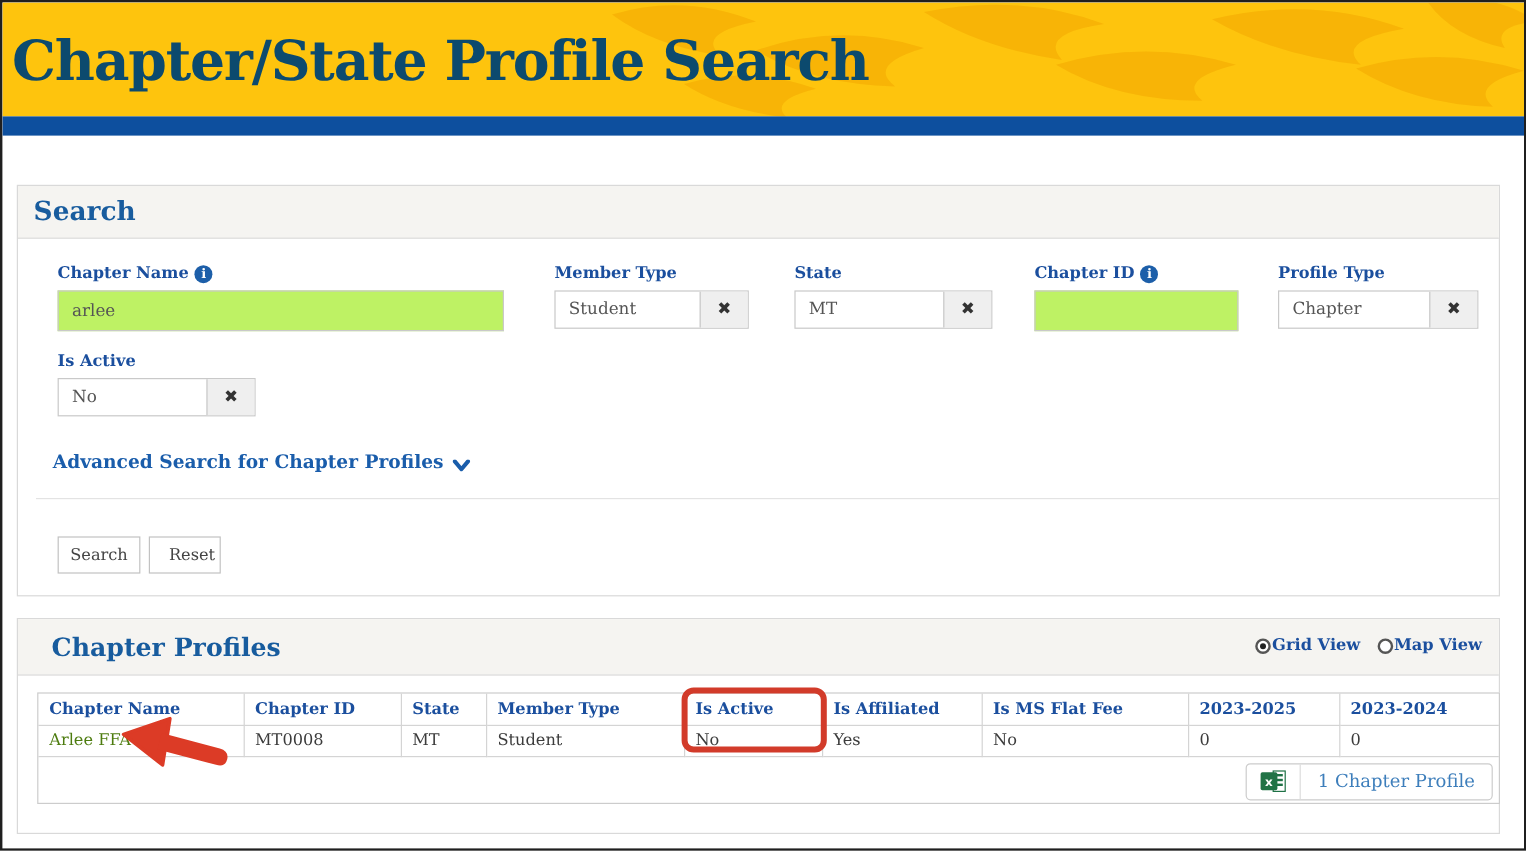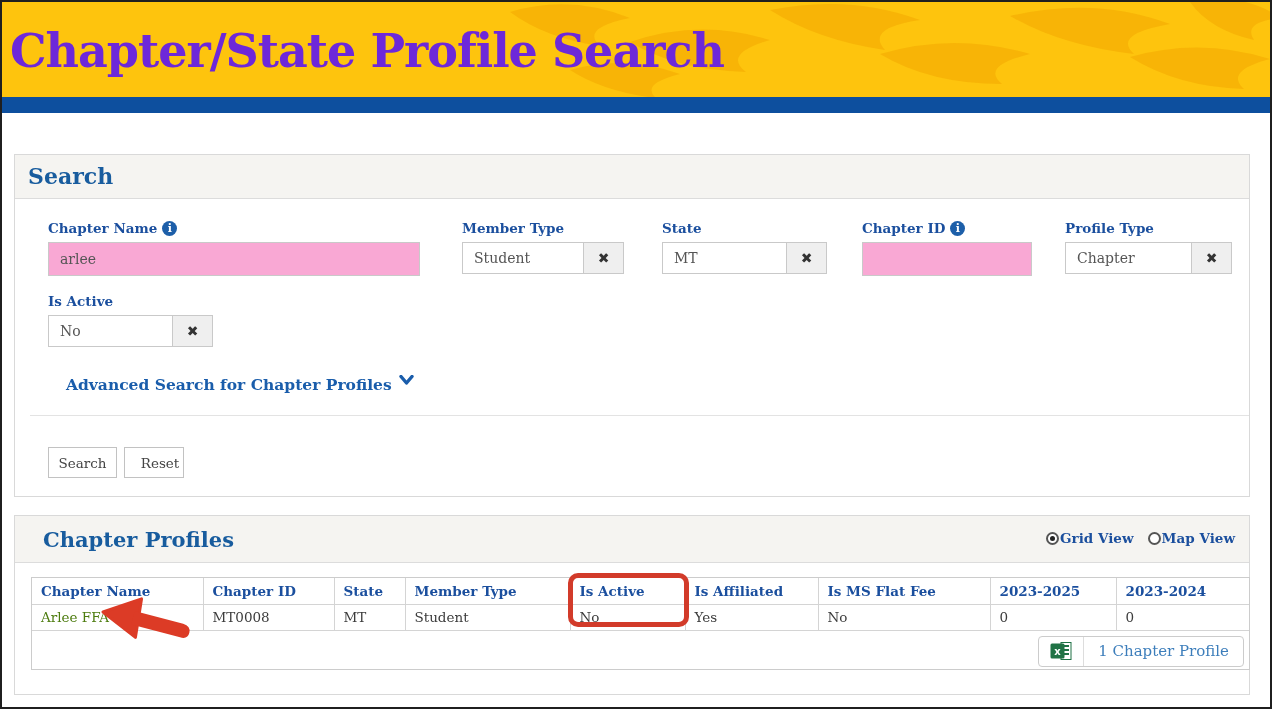--- a/index.html
+++ b/index.html
@@ -10,21 +10,21 @@
   }
   
   .banner {
     position:absolute; left:0; top:0; width:100%; height:95px;
     background:#fec40d; overflow:hidden;
   }
   .banner-pattern { position:absolute; right:0; top:0; height:95px; }
   .page-title {
     position:absolute; left:8px; top:22px;
     font-size:46px; font-weight:bold; letter-spacing:-1px;
-    color:#6d28d9; white-space:nowrap;
+    color:#0c4a6e; white-space:nowrap;
   }
   .accent-bar {
     position:absolute; left:0; top:95px; width:100%; height:16px;
     background:#0d4f9e;
   }
   
   .panel { position:absolute; background:#fff; border:1px solid #d9d9d9; }
   .panel-band {
     position:absolute; left:0; top:0; width:100%;
     background:#f5f4f1; border-bottom:1px solid #dcdcdc;
@@ -37,41 +37,41 @@
     height:18px; display:flex; align-items:center; gap:5px;
   }
   .info-icon {
     display:inline-flex; align-items:center; justify-content:center;
     width:15px; height:15px; border-radius:50%;
     background:#1d5fa9; color:#fff; font-size:11px; font-weight:bold;
     font-family:"DejaVu Serif",serif;
   }
   .text-input {
     display:block; margin-top:5px; height:32px; padding:16px 11px;
-    border:1px solid #c9c9c9; background:#f9a8d4;
+    border:1px solid #c9c9c9; background:#bef264;
     font-family:"DejaVu Serif",serif; font-size:14px; color:#555;
     outline:none;
   }
   .combo {
     display:flex; margin-top:5px; height:32px;
     border:1px solid #c9c9c9; background:#fff;
   }
   .combo-value {
     flex:1; display:flex; align-items:center; padding-left:11px;
     font-size:14px; color:#555; white-space:nowrap; overflow:hidden;
   }
   .clear-button {
     width:40px; display:flex; align-items:center; justify-content:center;
     background:#efefef; border-left:1px solid #c9c9c9; cursor:pointer;
   }
   .clear-icon { font-size:14px; color:#333; font-family:"DejaVu Sans",sans-serif; }
   .advanced-link {
     position:absolute; left:42px; top:373px;
     font-size:15.5px; color:#1a5dab; font-weight:bold; cursor:pointer;
-    display:flex; align-items:flex-start; gap:7px; text-decoration:none;margin-left:22px;
+    display:flex; align-items:flex-end; gap:7px; text-decoration:none;
   }
   .divider { position:absolute; left:28px; top:413px; width:1219px; height:1px; background:#e3e3e3; }
   .btn {
     position:absolute; height:31px; background:#fff; border:1px solid #c2c2c2;
     font-family:"DejaVu Serif",serif; font-size:13.5px; color:#444;
     cursor:pointer;
   }
   
   .view-toggle { position:absolute; top:14px; right:14px; display:flex; gap:14px; align-items:center; }
   .radio-item { display:flex; align-items:center; cursor:pointer; }

